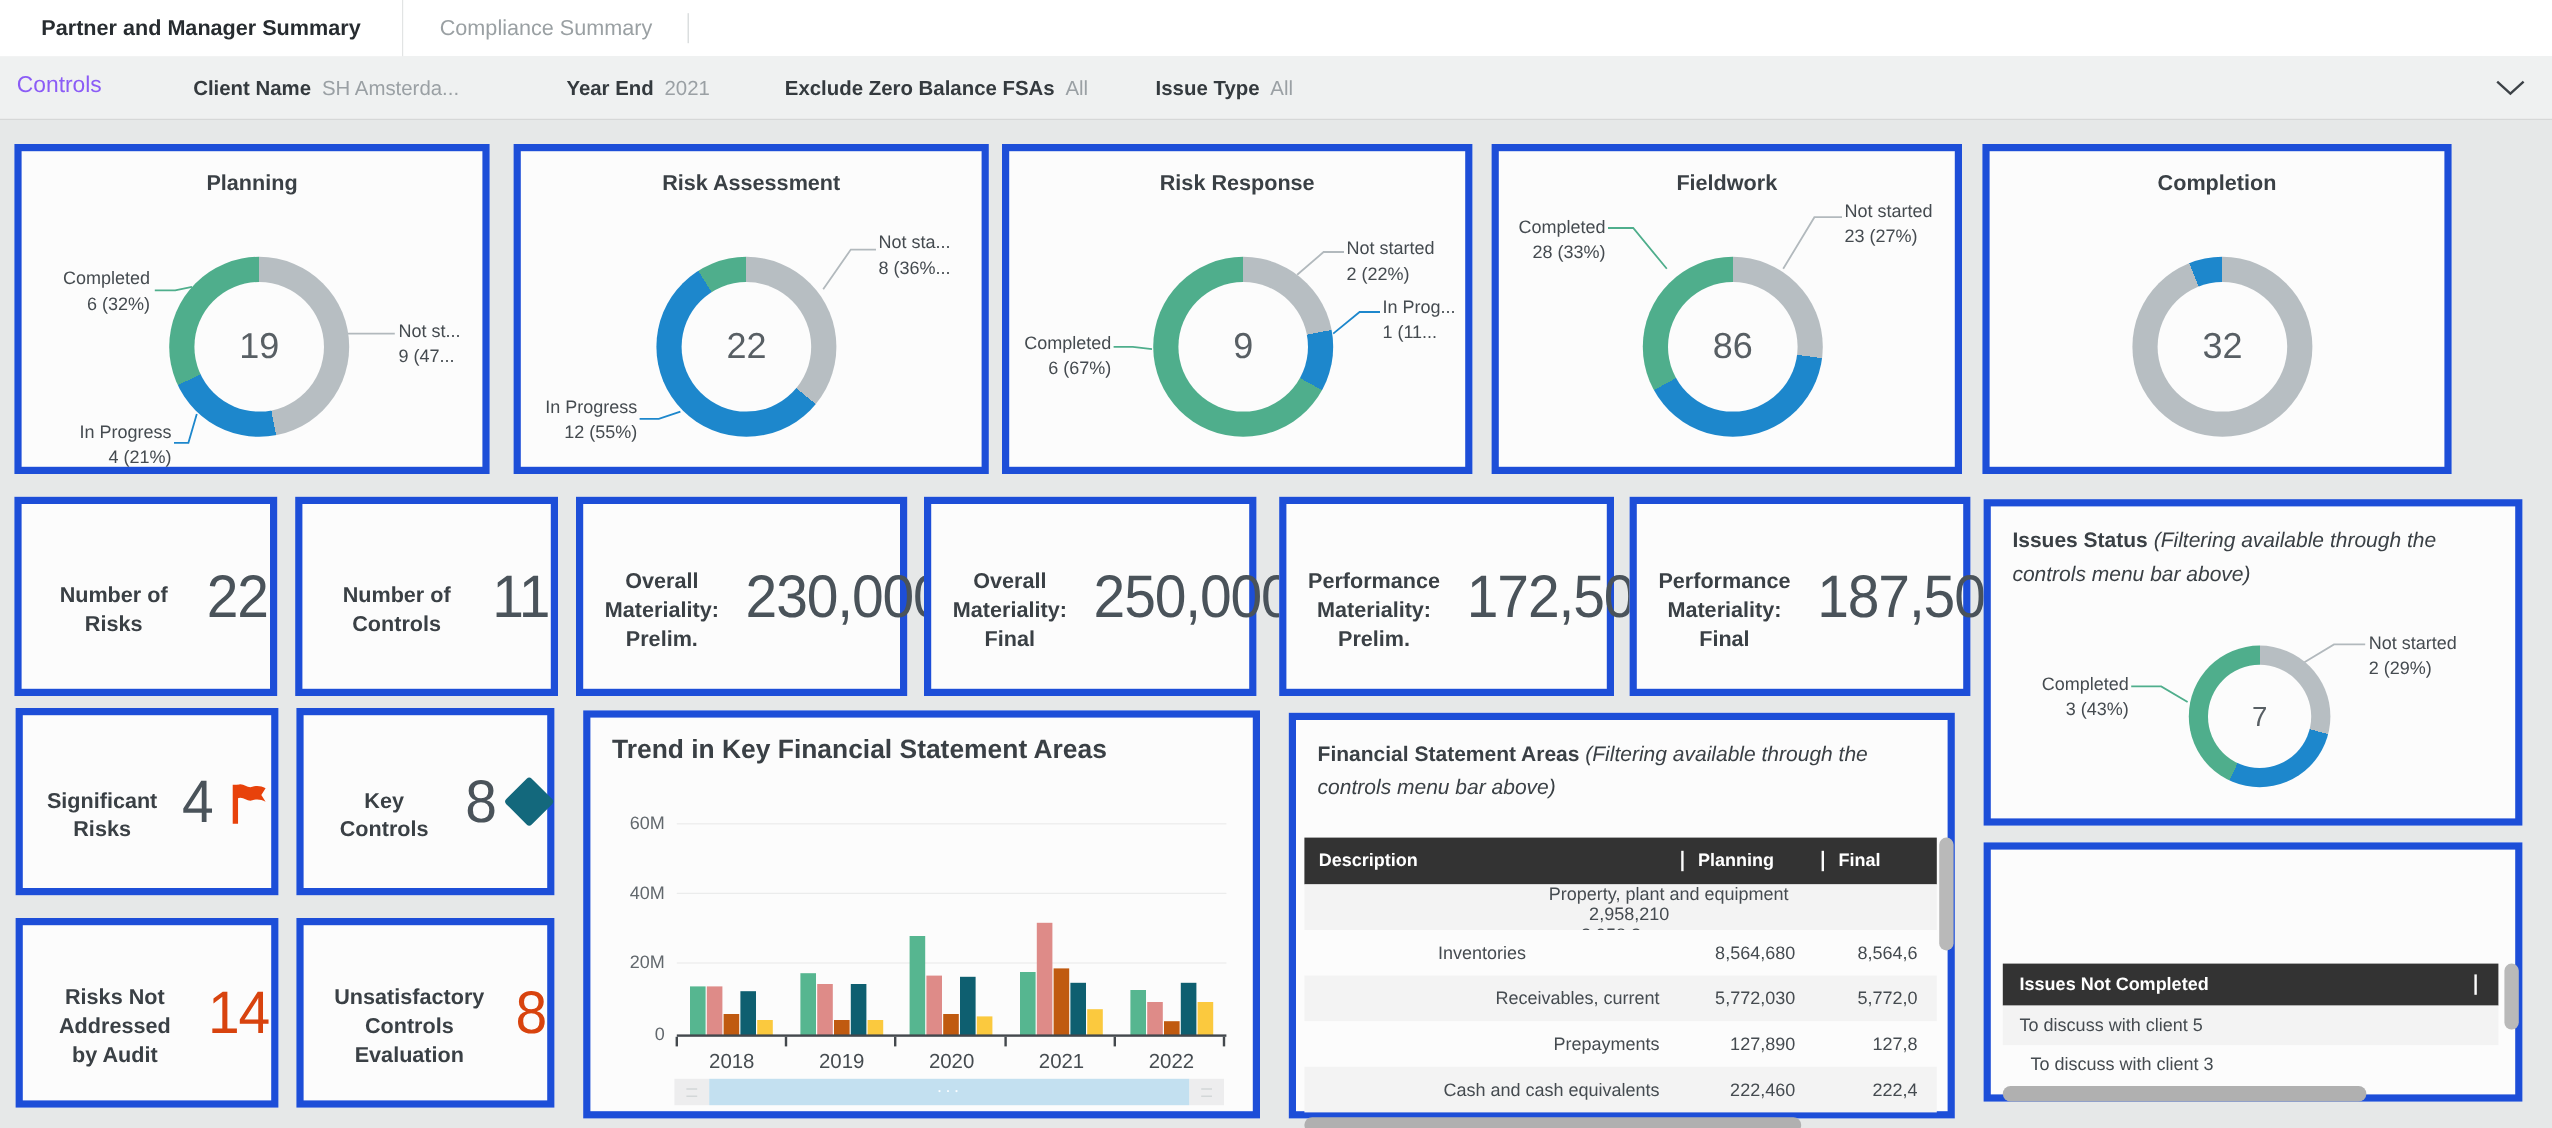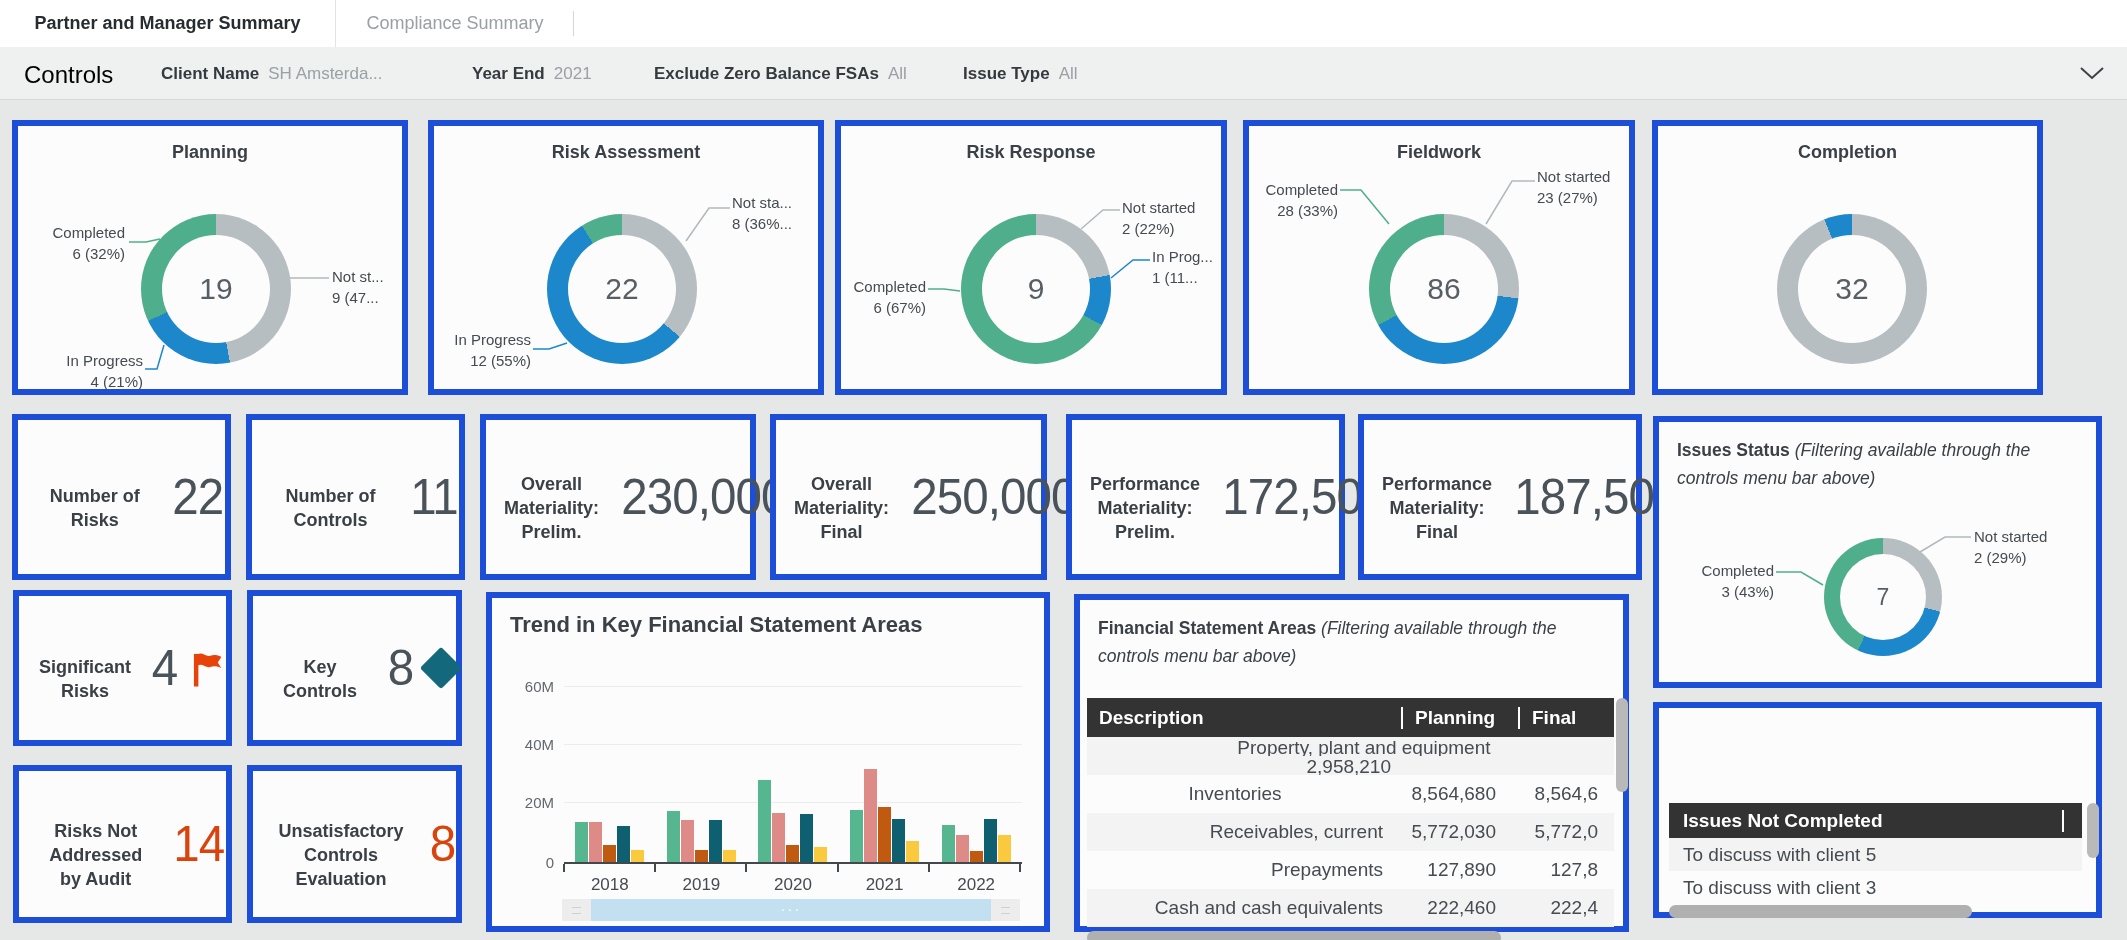--- a/index.html
+++ b/index.html
@@ -10,21 +10,21 @@
   .tabbar{position:absolute;top:0;left:0;right:0;height:47px;background:#ffffff;}
   .tab{position:absolute;top:0;height:47px;display:flex;align-items:center;justify-content:center;
     font-size:18px;cursor:pointer;box-sizing:border-box;}
   .tab.active{left:0;width:336px;font-weight:bold;color:#272c30;border-right:1px solid #e2e4e4;background:#fff;}
   .tab.inactive{left:336px;width:238px;color:#9aa0a3;}
   .tab-sep{position:absolute;left:573px;top:11px;width:1px;height:25px;background:#d3d6d7;}
 
   
   .filterbar{position:absolute;top:47px;left:0;right:0;height:53px;background:#eff1f1;
     border-bottom:1px solid #d6d8d8;box-sizing:border-box;}
-  .controls-label{position:absolute;left:24px;top:14px;font-size:24px;color:#000000;}
+  .controls-label{position:absolute;left:14px;top:14px;font-size:19px;color:#8b5cf6;}
   .filter-group{position:absolute;top:17px;font-size:17px;display:flex;gap:9px;align-items:baseline;cursor:pointer;}
   .filter-group .flabel{font-weight:bold;color:#343a3e;}
   .filter-group .fvalue{color:#9aa0a4;}
   .fb-chevron{position:absolute;right:22px;top:19px;width:26px;height:15px;cursor:pointer;}
 
   
   .card{position:absolute;background:#fcfcfc;border:6px solid #1d4ed8;box-sizing:border-box;}
   .card-title{margin-top:16px;text-align:center;font-weight:bold;font-size:18px;color:#3a4045;}
 
   
@@ -66,21 +66,21 @@
   .slider .strack{flex:1;background:#c3e0f0;position:relative;cursor:grab;}
   .slider .strack span{position:absolute;left:50%;top:50%;transform:translate(-50%,-58%);
     color:rgba(255,255,255,.95);font-size:15px;letter-spacing:2px;}
 
   
   .sec-title{position:absolute;left:18px;top:14px;right:16px;font-size:17.5px;color:#3a4045;line-height:1.6;}
   .sec-title b{font-weight:bold;font-style:normal;}
   .sec-title i{font-style:italic;}
 
   
-  .tbl{position:absolute;font-size:19px;}
+  .tbl{position:absolute;font-size:15px;}
   .tbl-head{display:flex;background:#333333;color:#ffffff;font-weight:bold;align-items:center;}
   .tbl-head .cell{box-sizing:border-box;overflow:hidden;white-space:nowrap;}
   .tbl-row{display:flex;align-items:center;color:#454b50;}
   .tbl-row:nth-child(odd){background:#f3f3f3;}
   .tbl-row:nth-child(even){background:#fcfcfc;}
   .cell{box-sizing:border-box;overflow:hidden;white-space:nowrap;}
   .hscroll{position:absolute;height:13px;background:#b0b0b0;border-radius:7px;cursor:pointer;}
   .vpill{position:absolute;width:12px;background:#b9b9b9;border-radius:6px;cursor:pointer;}
 </style>
 </head>
@@ -414,21 +414,21 @@
   <div class="card" style="left:1653px;top:702px;width:449px;height:216px">
     <div class="tbl" style="left:10px;top:95px;width:413px">
       <div class="tbl-head" style="height:35px">
         <div class="cell" style="width:395px;padding-left:14px;border-right:2px solid #fcfcfc">Issues Not Completed</div>
         <div class="cell" style="flex:1"></div>
       </div>
       <div id="issues-rows">
           <div class="tbl-row" style="height: 33px;">
             <div class="cell" style="width: 395px; padding-left: 14px;">To discuss with client 5</div>
           </div>
-          <div class="tbl-row" style="height: 33px;">
+          <div class="tbl-row" style="height: 33px; justify-content: center;">
             <div class="cell" style="width: 395px; padding-left: 14px;">To discuss with client 3</div>
           </div>
         </div>
     </div>
     <div class="hscroll" style="left:10px;top:197px;width:303px"></div>
     <div class="vpill" style="left:428px;top:95px;height:55px"></div>
   </div>
 
   <div class="card kpi" style="left:13px;top:765px;width:219px;height:158px">
     <div class="card-title">Risks Not Addressed by Audit</div>

